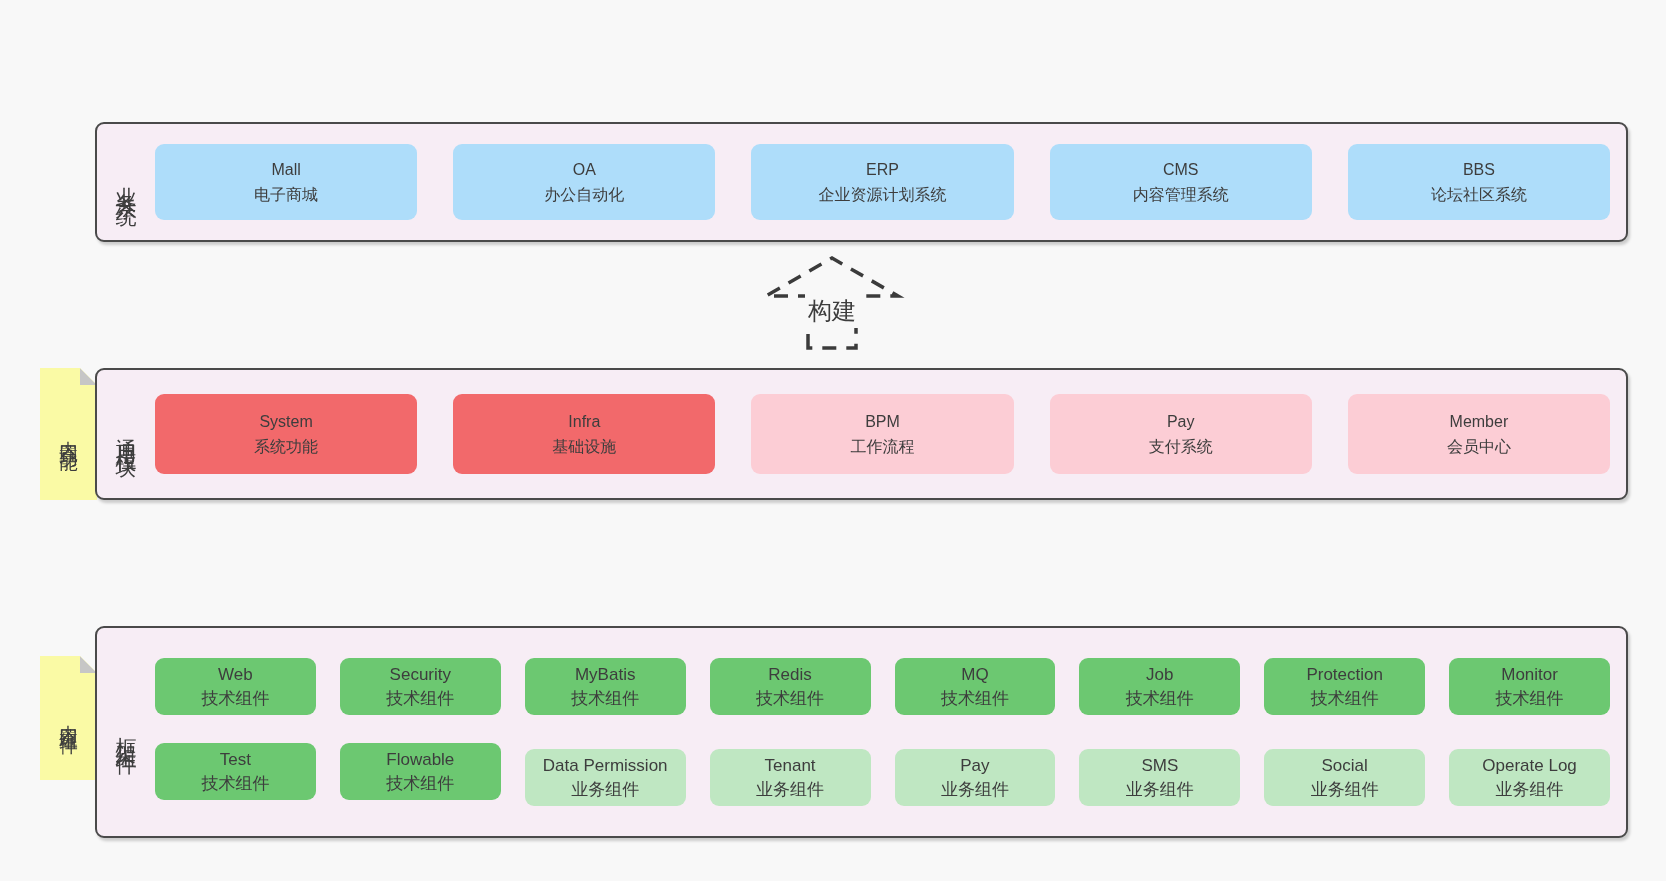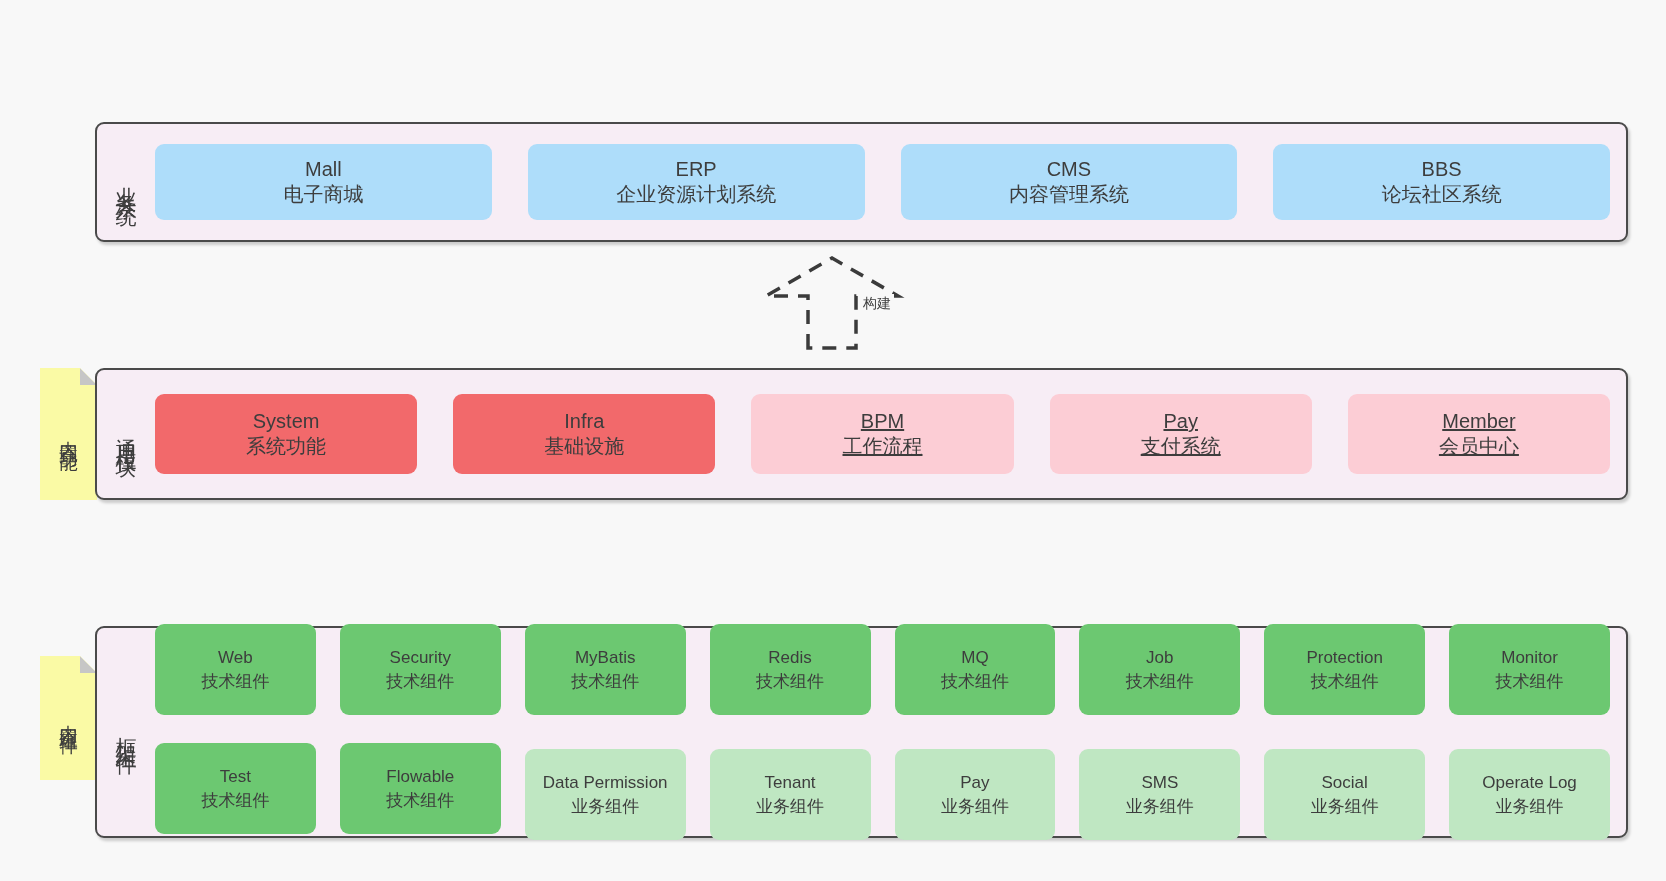--- a/index.html
+++ b/index.html
@@ -62,32 +62,32 @@
 
   .box {
     flex: 1;
     height: 76px;
     border-radius: 9px;
     display: flex;
     flex-direction: column;
     align-items: center;
     justify-content: center;
     text-align: center;
-    font-size: 20px;
+    font-size: 16px;
     line-height: 25px;
     padding: 2px 10px;
     box-sizing: border-box;
     color: var(--text, #3d3d3d);
   }
   #panel-modules .box   { height: 80px; text-align: center; }
-  #panel-framework .box { height: 91px; font-size: 17px; line-height: 24px; }
+  #panel-framework .box { height: 57px; font-size: 17px; line-height: 24px; }
 
   .box.blue        { background: var(--blue, #aeddfa); }
   .box.red         { background: var(--red, #f2696b); }
-  .box.pink        { background: var(--pink, #fccdd5); text-decoration: underline; }
+  .box.pink        { background: var(--pink, #fccdd5); }
   .box.green       { background: var(--green, #6cc871); }
   .box.green-light { background: var(--green-light, #bfe7c2); margin-top: 12px; }
 
   
   .tab {
     position: absolute;
     left: 40px;
     width: 57px;
     background: var(--yellow, #fafaa5);
     z-index: 1;
@@ -124,37 +124,40 @@
   #arrow-build     { left: 752px; top: 252px; }
   #arrow-implement { left: 752px; top: 506px; }
   .arrow svg { display: block; width: 160px; height: 100px; }
   .arrow-label {
     position: absolute;
     left: 50%;
     top: 42px;
     transform: translateX(-50%);
     background: var(--page-bg, #f8f8f8);
     padding: 1px 3px;
-    font-size: 14px;
+    font-size: 24px;
     white-space: nowrap;
     color: var(--text, #3d3d3d);
-    margin-left: 45px;
   }
 </style>
 </head>
 <body>
 
 <div class="stage">
 
   <div class="panel" id="panel-business">
     <div class="side-label">业务系统</div>
     <div class="boxes" id="business-boxes">
         <div class="box blue">
           <div class="box-name">Mall</div>
           <div class="box-desc">电子商城</div>
+        </div>
+        <div class="box blue">
+          <div class="box-name">OA</div>
+          <div class="box-desc">办公自动化</div>
         </div>
         <div class="box blue">
           <div class="box-name">ERP</div>
           <div class="box-desc">企业资源计划系统</div>
         </div>
         <div class="box blue">
           <div class="box-name">CMS</div>
           <div class="box-desc">内容管理系统</div>
         </div>
         <div class="box blue">

